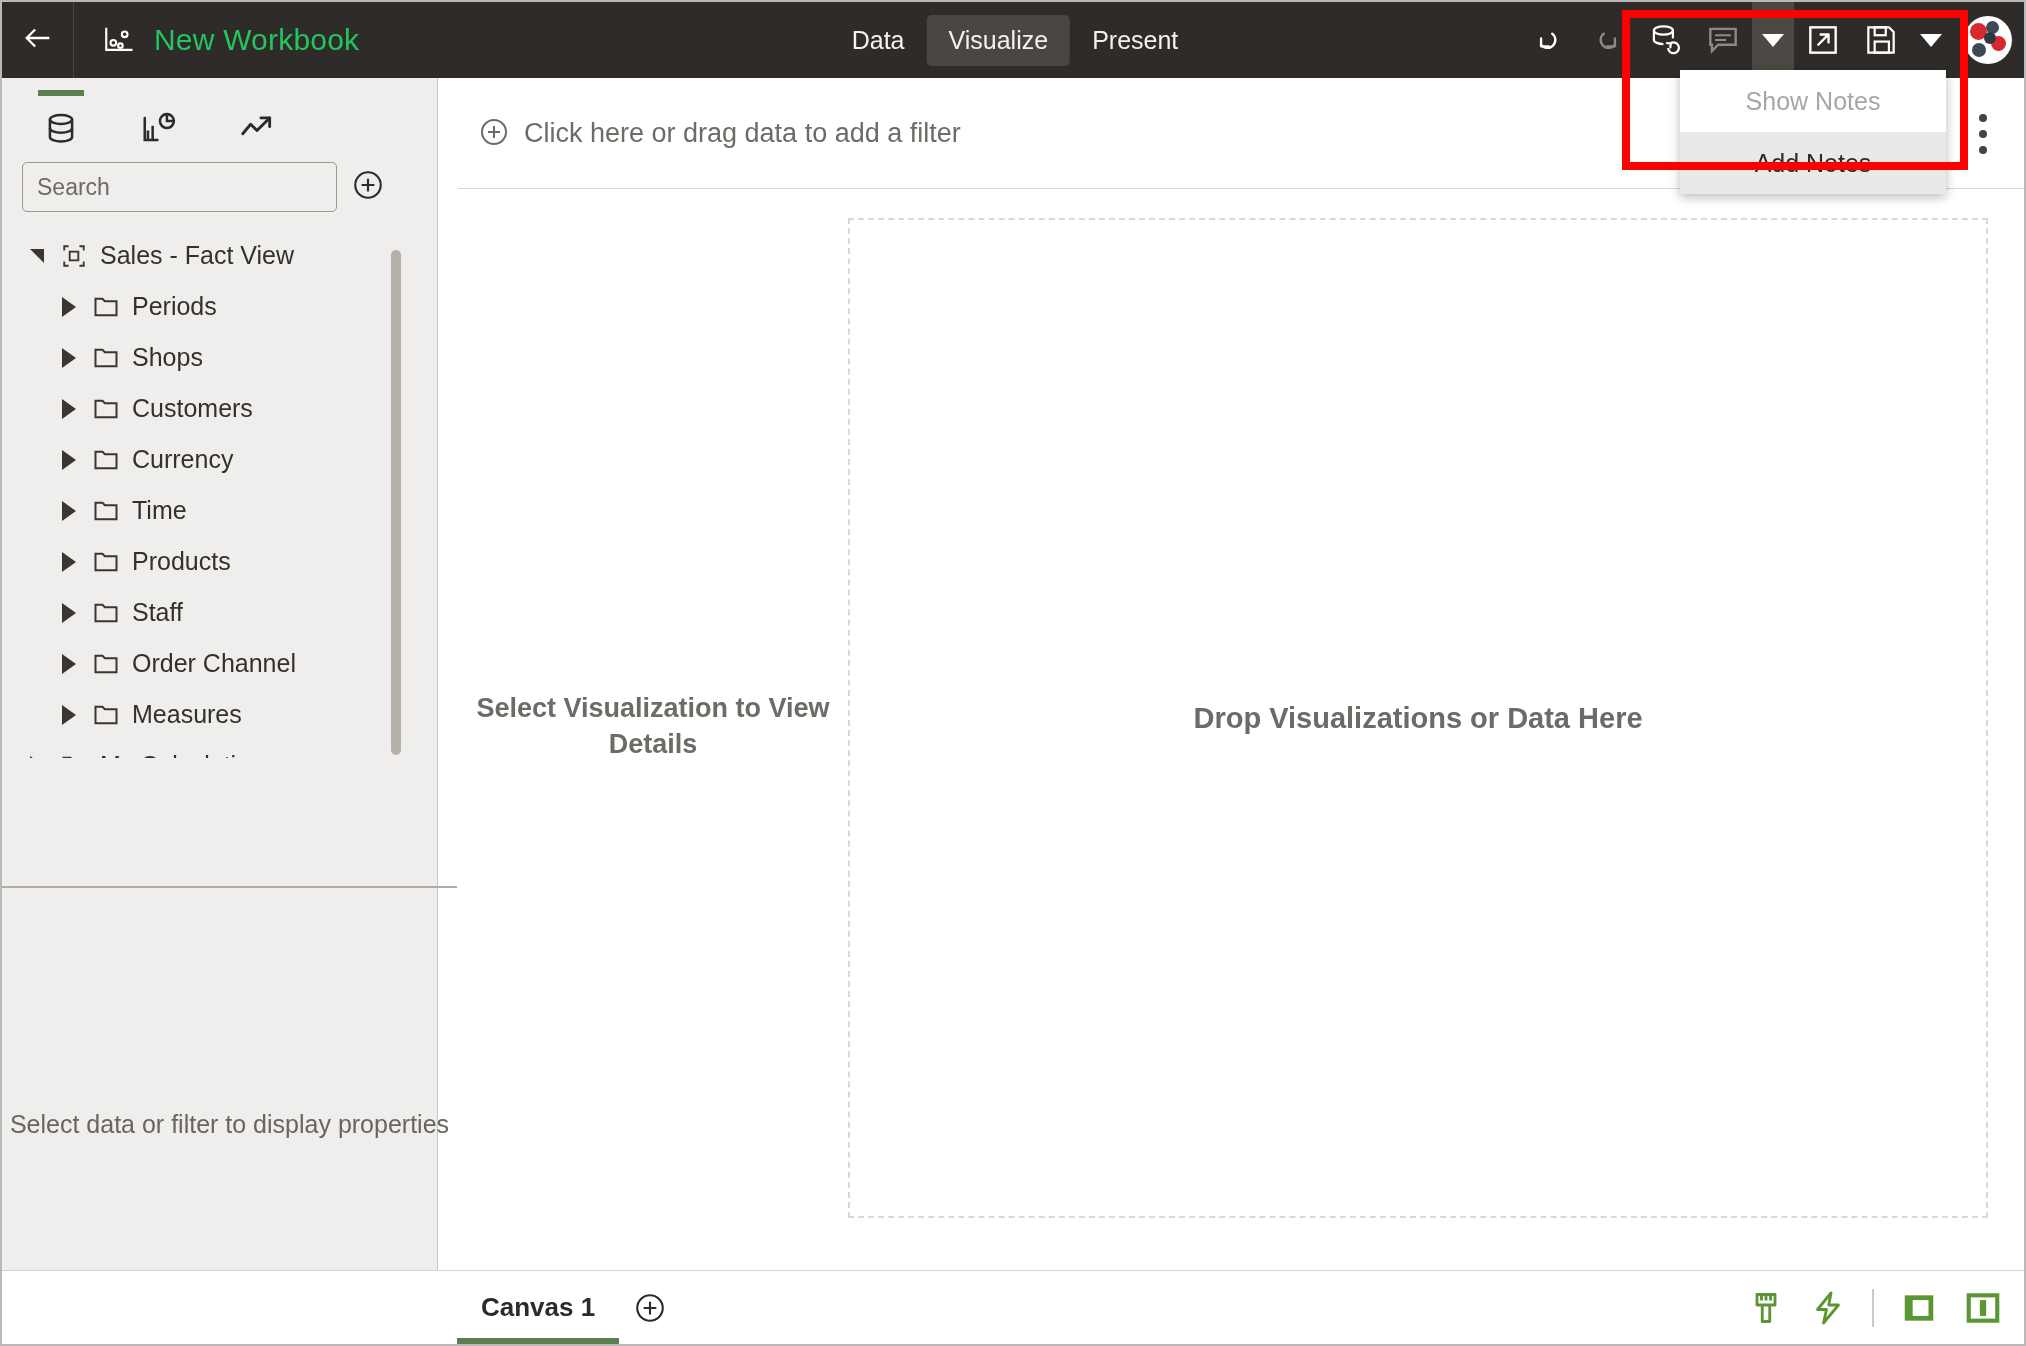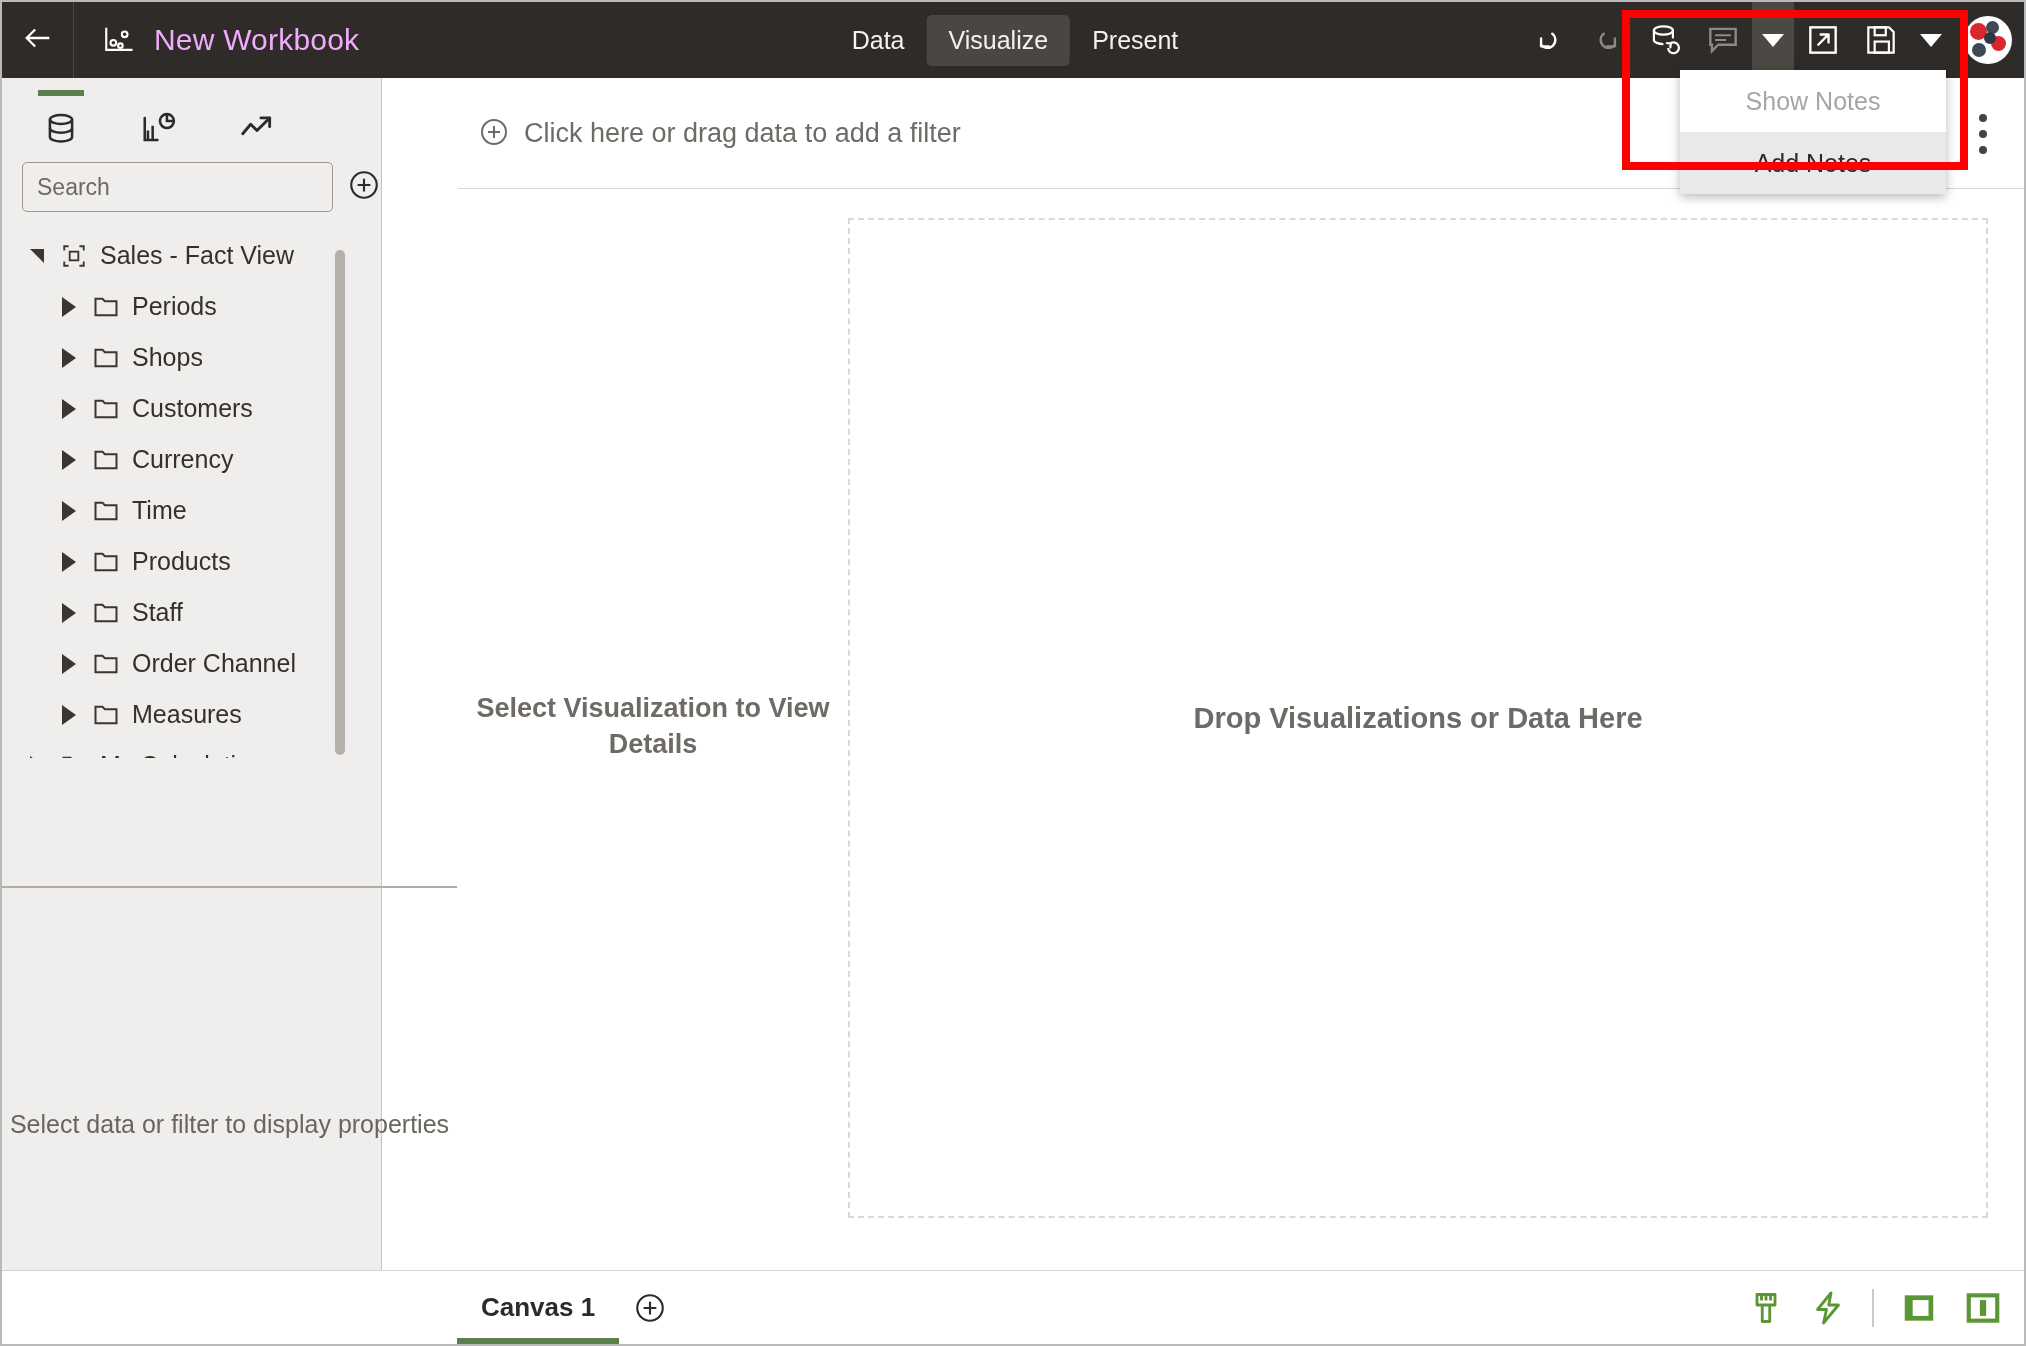--- a/index.html
+++ b/index.html
@@ -30,21 +30,21 @@
     border-right: 1px solid #4a4641;
     cursor: pointer;
   }
   .back-btn svg { width: 34px; height: 34px; }
   .wb-title-wrap {
     display: flex; align-items: center; gap: 18px;
     padding-left: 28px;
   }
   .wb-icon svg { width: 34px; height: 34px; display: block; }
   .wb-title {
-    color: #f0abfc; font-size: 30px; font-weight: 400;
+    color: #22c55e; font-size: 30px; font-weight: 400;
     letter-spacing: 0.2px; white-space: nowrap;
   }
   .nav-tabs {
     position: absolute; left: 50%; transform: translateX(-50%);
     display: flex; align-items: center; gap: 0px;
   }
   .nav-tab {
     color: #f2f2f2; font-size: 25px; padding: 11px 22px;
     border-radius: 5px; white-space: nowrap; cursor: pointer;
   }
@@ -103,21 +103,21 @@
     height: 62px; display: flex; align-items: center;
     justify-content: center;
     font-size: 25px; cursor: pointer;
   }
   .notes-item.disabled { color: #a6a6a6; background: #ffffff; cursor: default; }
   .notes-item.hover { color: #2b2b2b; background: #e9e9e9; }
 
   
   .sidebar {
     position: absolute; left: 0; top: 76px;
-    width: 380px; height: 1196px;
+    width: 436px; height: 1196px;
     background: #efeeec;
     border-right: 1px solid #c6c4c0;
   }
   .side-tabs {
     display: flex; align-items: flex-start;
     padding: 12px 0 0 28px; gap: 36px;
   }
   .side-tab {
     width: 62px; display: flex; flex-direction: column;
     align-items: center; cursor: pointer;

